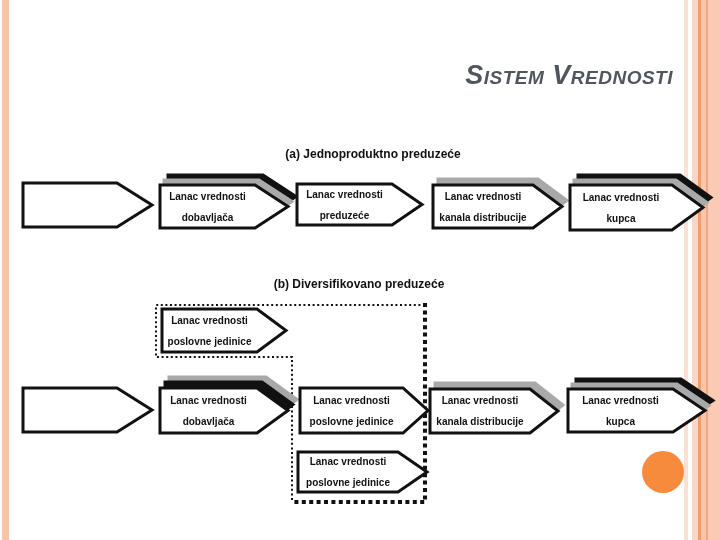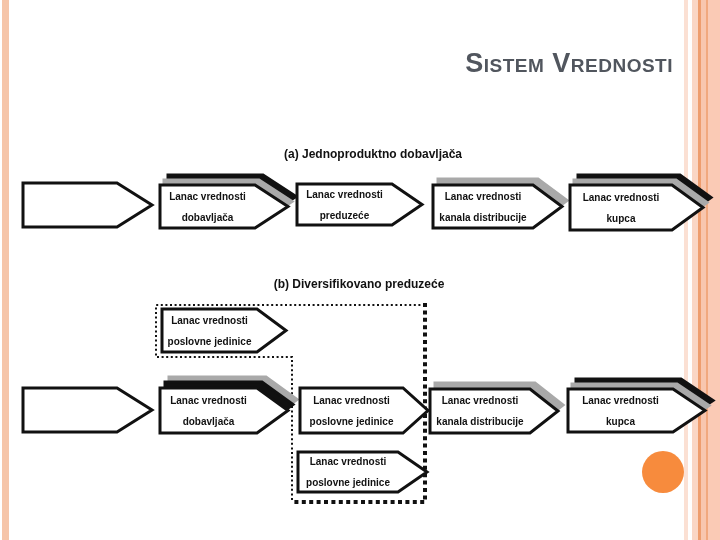--- a/index.html
+++ b/index.html
@@ -15,23 +15,23 @@
   .rs3{left:698px;width:3px;background:#EE9D6E;}
   .rs4{left:701px;width:5px;background:#F8C6AE;}
   .rs5{left:706px;width:2px;background:#F1A87E;}
   .rs6{left:708px;width:12px;background:#FACAB5;}
   .accent-circle{
     position:absolute;left:642px;top:451px;width:42px;height:42px;border-radius:50%;
     background:var(--accent,#F78B3D);
   }
   
   .page-title{
-    position:absolute;top:48px;right:47px;
+    position:absolute;top:60px;right:47px;
     font-size:27px;font-weight:bold;letter-spacing:.5px;
-    font-variant:small-caps;color:var(--title-color,#51565E);white-space:nowrap;
+    font-variant:small-caps;color:var(--title-color,#51565E);white-space:nowrap;font-style:italic;
   }
   
   .section-label{
     position:absolute;font-size:12px;font-weight:bold;color:var(--ink,#111);
     text-align:center;white-space:nowrap;
   }
   .label-a{top:147px;left:26px;right:0;}
   .label-b{top:277px;left:6px;right:8px;}
   
   .boundary{position:absolute;left:0;top:0;z-index:1;}
@@ -56,21 +56,21 @@
     <div class="vstripe rs2"></div>
     <div class="vstripe rs3"></div>
     <div class="vstripe rs4"></div>
     <div class="vstripe rs5"></div>
     <div class="vstripe rs6"></div>
   </div>
   <div class="accent-circle"></div>
 
   <div class="page-title">Sistem Vrednosti</div>
 
-  <div class="section-label label-a">(a) Jednoproduktno dobavljača</div>
+  <div class="section-label label-a">(a) Jednoproduktno preduzeće</div>
   <div class="section-label label-b">(b) Diversifikovano preduzeće</div>
 
   <svg class="boundary" width="720" height="540">
     <path d="M425,305 L156,305 L156,357 L292,357 L292,502" fill="none" stroke="#111111" stroke-width="2" stroke-dasharray="2 2.6"></path>
     <path d="M425,303 L425,502 L291,502" fill="none" stroke="#111111" stroke-width="4" stroke-dasharray="4 3.4"></path>
   </svg>
 
   <div class="arrow" style="left:23px;top:183px;width:129px;height:44px">
       <svg width="161" height="76" class="arrow-svg">
         <polygon points="16,16 110,16 145,38 110,60 16,60" style="fill: rgb(255, 255, 255); stroke: var(--ink); stroke-width: 3; stroke-linejoin: miter;"></polygon>

